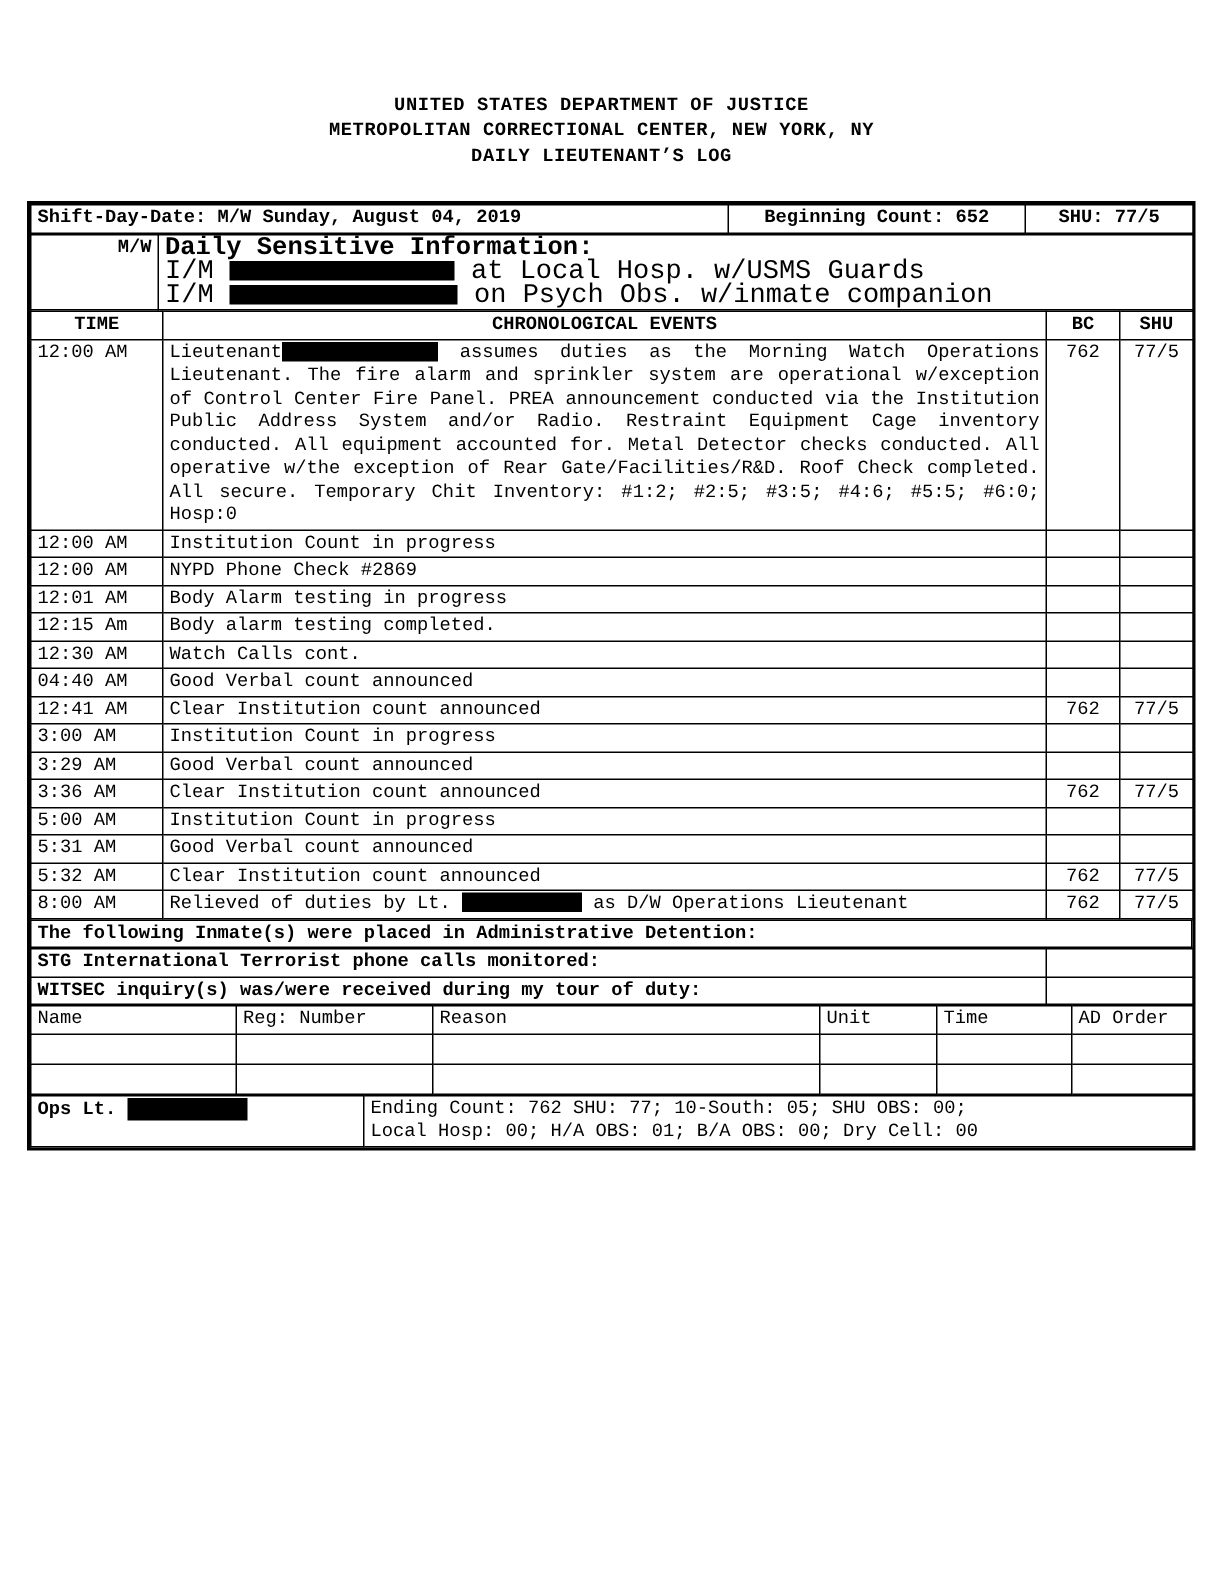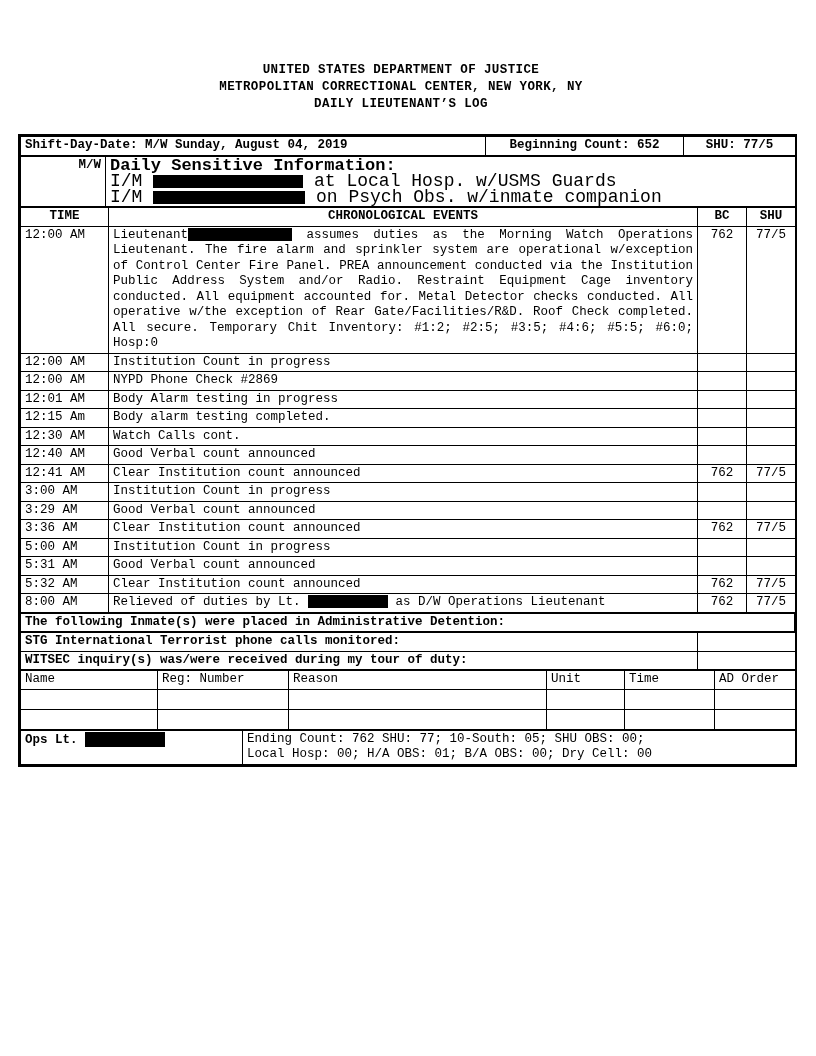--- a/index.html
+++ b/index.html
@@ -237,21 +237,21 @@
         <td class="bc-c"></td>
         <td class="shu-c"></td>
       </tr>
       <tr>
         <td class="time-c">12:30 AM</td>
         <td class="ev-main">Watch Calls cont.</td>
         <td class="bc-c"></td>
         <td class="shu-c"></td>
       </tr>
       <tr>
-        <td class="time-c">12:40 AM</td>
+        <td class="time-c">04:40 AM</td>
         <td class="ev-main">Good Verbal count announced</td>
         <td class="bc-c"></td>
         <td class="shu-c"></td>
       </tr>
       <tr>
         <td class="time-c">12:41 AM</td>
         <td class="ev-main">Clear Institution count announced</td>
         <td class="bc-c">762</td>
         <td class="shu-c">77/5</td>
       </tr>

